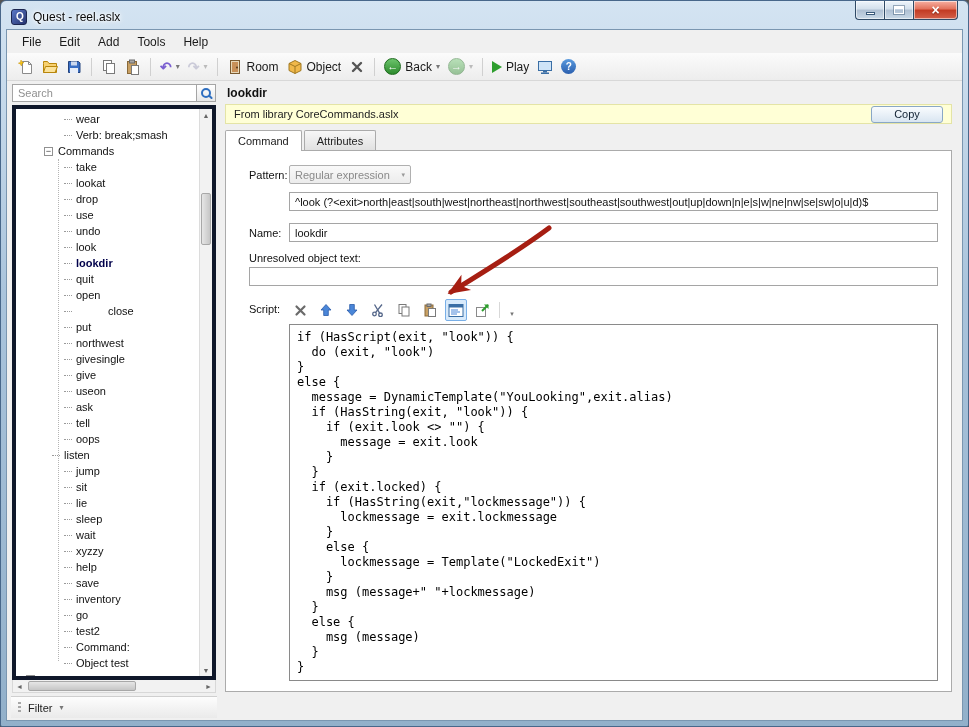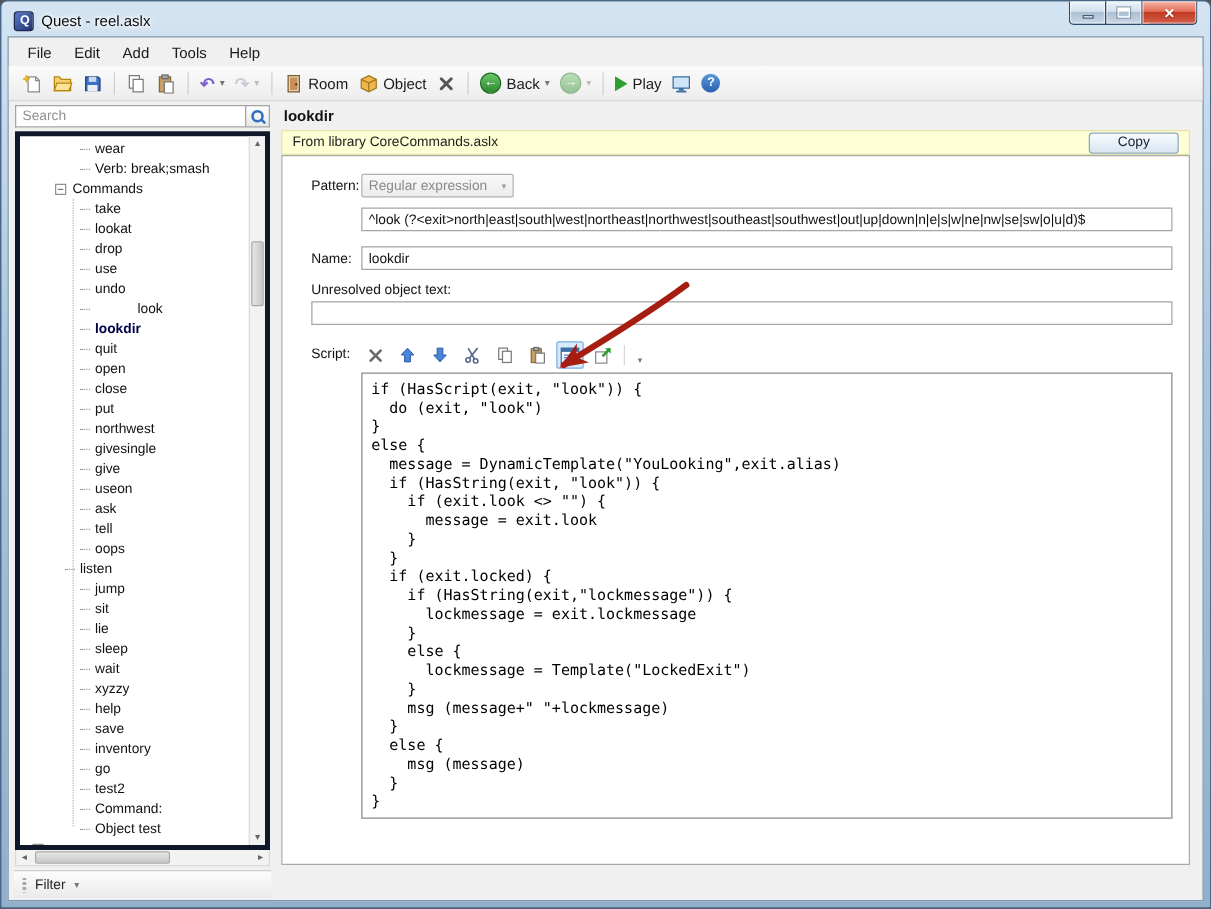--- a/index.html
+++ b/index.html
@@ -288,37 +288,37 @@
                 <span class="tree-label">drop</span>
               </div>
               <div class="tree-row" style="padding-left: 48px;">
                 <span class="dash"></span>
                 <span class="tree-label">use</span>
               </div>
               <div class="tree-row" style="padding-left: 48px;">
                 <span class="dash"></span>
                 <span class="tree-label">undo</span>
               </div>
-              <div class="tree-row" style="padding-left: 48px; gap: 34px;">
+              <div class="tree-row" style="padding-left: 48px;">
                 <span class="dash"></span>
                 <span class="tree-label">look</span>
               </div>
               <div class="tree-row selected" style="padding-left: 48px;">
                 <span class="dash"></span>
                 <span class="tree-label">lookdir</span>
               </div>
               <div class="tree-row" style="padding-left: 48px;">
                 <span class="dash"></span>
                 <span class="tree-label">quit</span>
               </div>
               <div class="tree-row" style="padding-left: 48px;">
                 <span class="dash"></span>
                 <span class="tree-label">open</span>
               </div>
-              <div class="tree-row" style="padding-left: 48px;">
+              <div class="tree-row" style="padding-left: 48px; gap: 32px;">
                 <span class="dash"></span>
                 <span class="tree-label">close</span>
               </div>
               <div class="tree-row" style="padding-left: 48px;">
                 <span class="dash"></span>
                 <span class="tree-label">put</span>
               </div>
               <div class="tree-row" style="padding-left: 48px;">
                 <span class="dash"></span>
                 <span class="tree-label">northwest</span>
@@ -428,20 +428,24 @@
       </div>
 
       <div class="main">
         <div class="main-title">lookdir</div>
 
         <div class="lib-bar">
           <span>From library CoreCommands.aslx</span>
           <div class="copy-btn">Copy</div>
         </div>
 
+        <div class="tabs">
+          <div class="tab active">Command</div>
+          <div class="tab">Attributes</div>
+        </div>
 
         <div class="content">
 
           <div class="frow">
             <span class="flabel">Pattern:</span>
             <div class="combo">
               <span>Regular expression</span>
               <span class="arr">▾</span>
             </div>
           </div>

